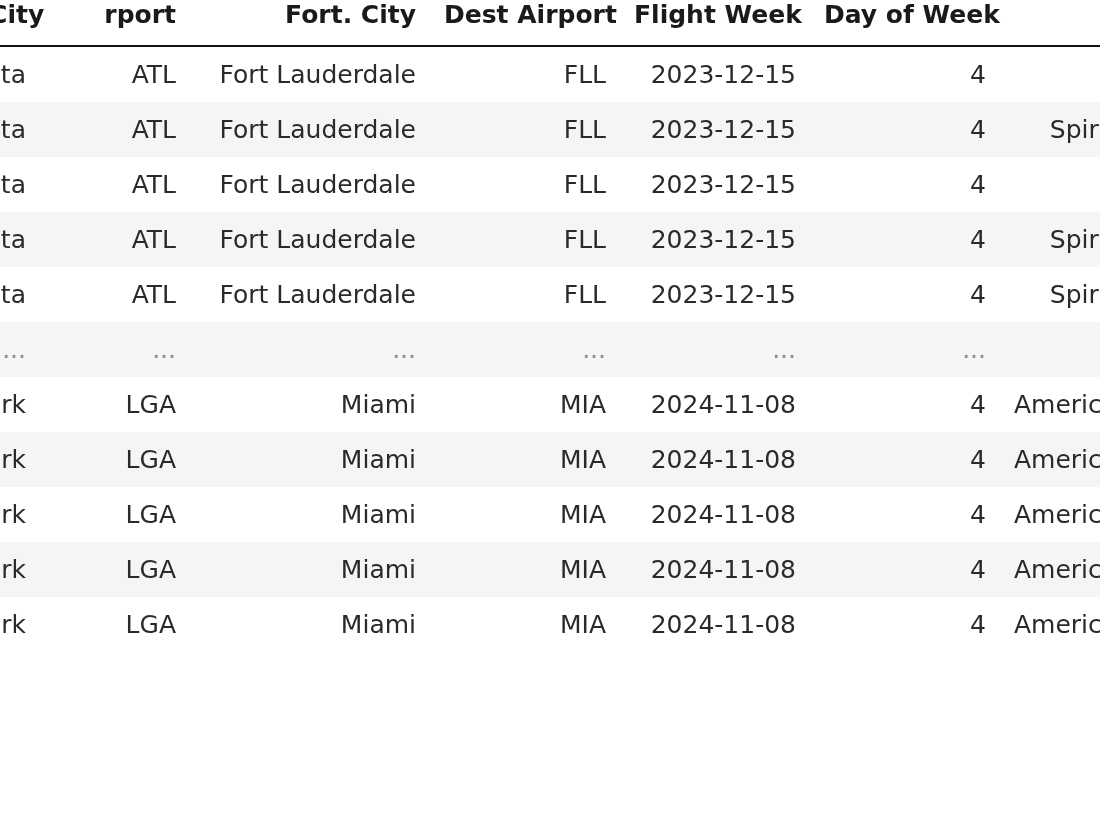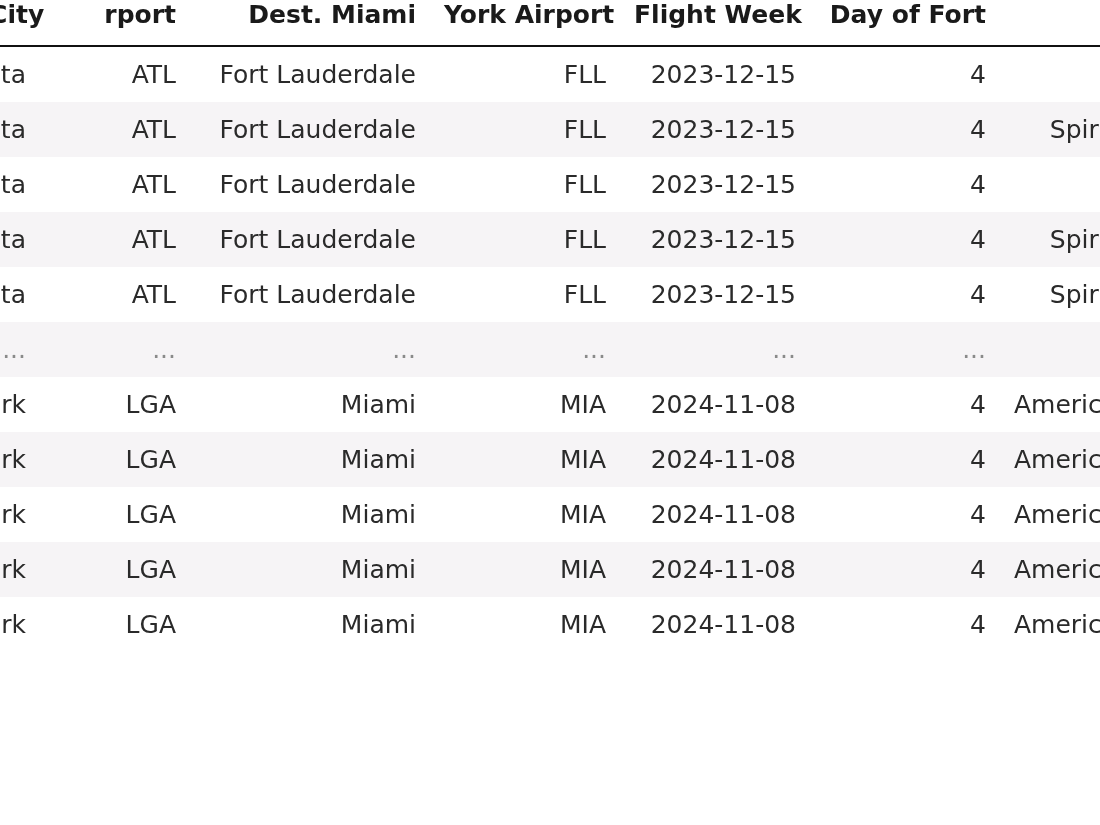--- a/index.html
+++ b/index.html
@@ -81,24 +81,24 @@
       <col class="c-dest-ap">
       <col class="c-date">
       <col class="c-dow">
       <col class="c-airline">
 
     </colgroup>
     <thead>
       <tr>
         <th>Origin City</th>
         <th>rport</th>
-        <th>Dest. Miami</th>
-        <th>York Airport</th>
+        <th>Fort. City</th>
+        <th>Dest Airport</th>
         <th>Flight Week</th>
-        <th>Day of Fort</th>
+        <th>Day of Week</th>
         <th>Airline</th>
 
       </tr>
     </thead>
     <tbody id="tbody">
         <tr class="even">
           <td>Atlanta</td>
           <td>ATL</td>
           <td>Fort Lauderdale</td>
           <td>FLL</td>

